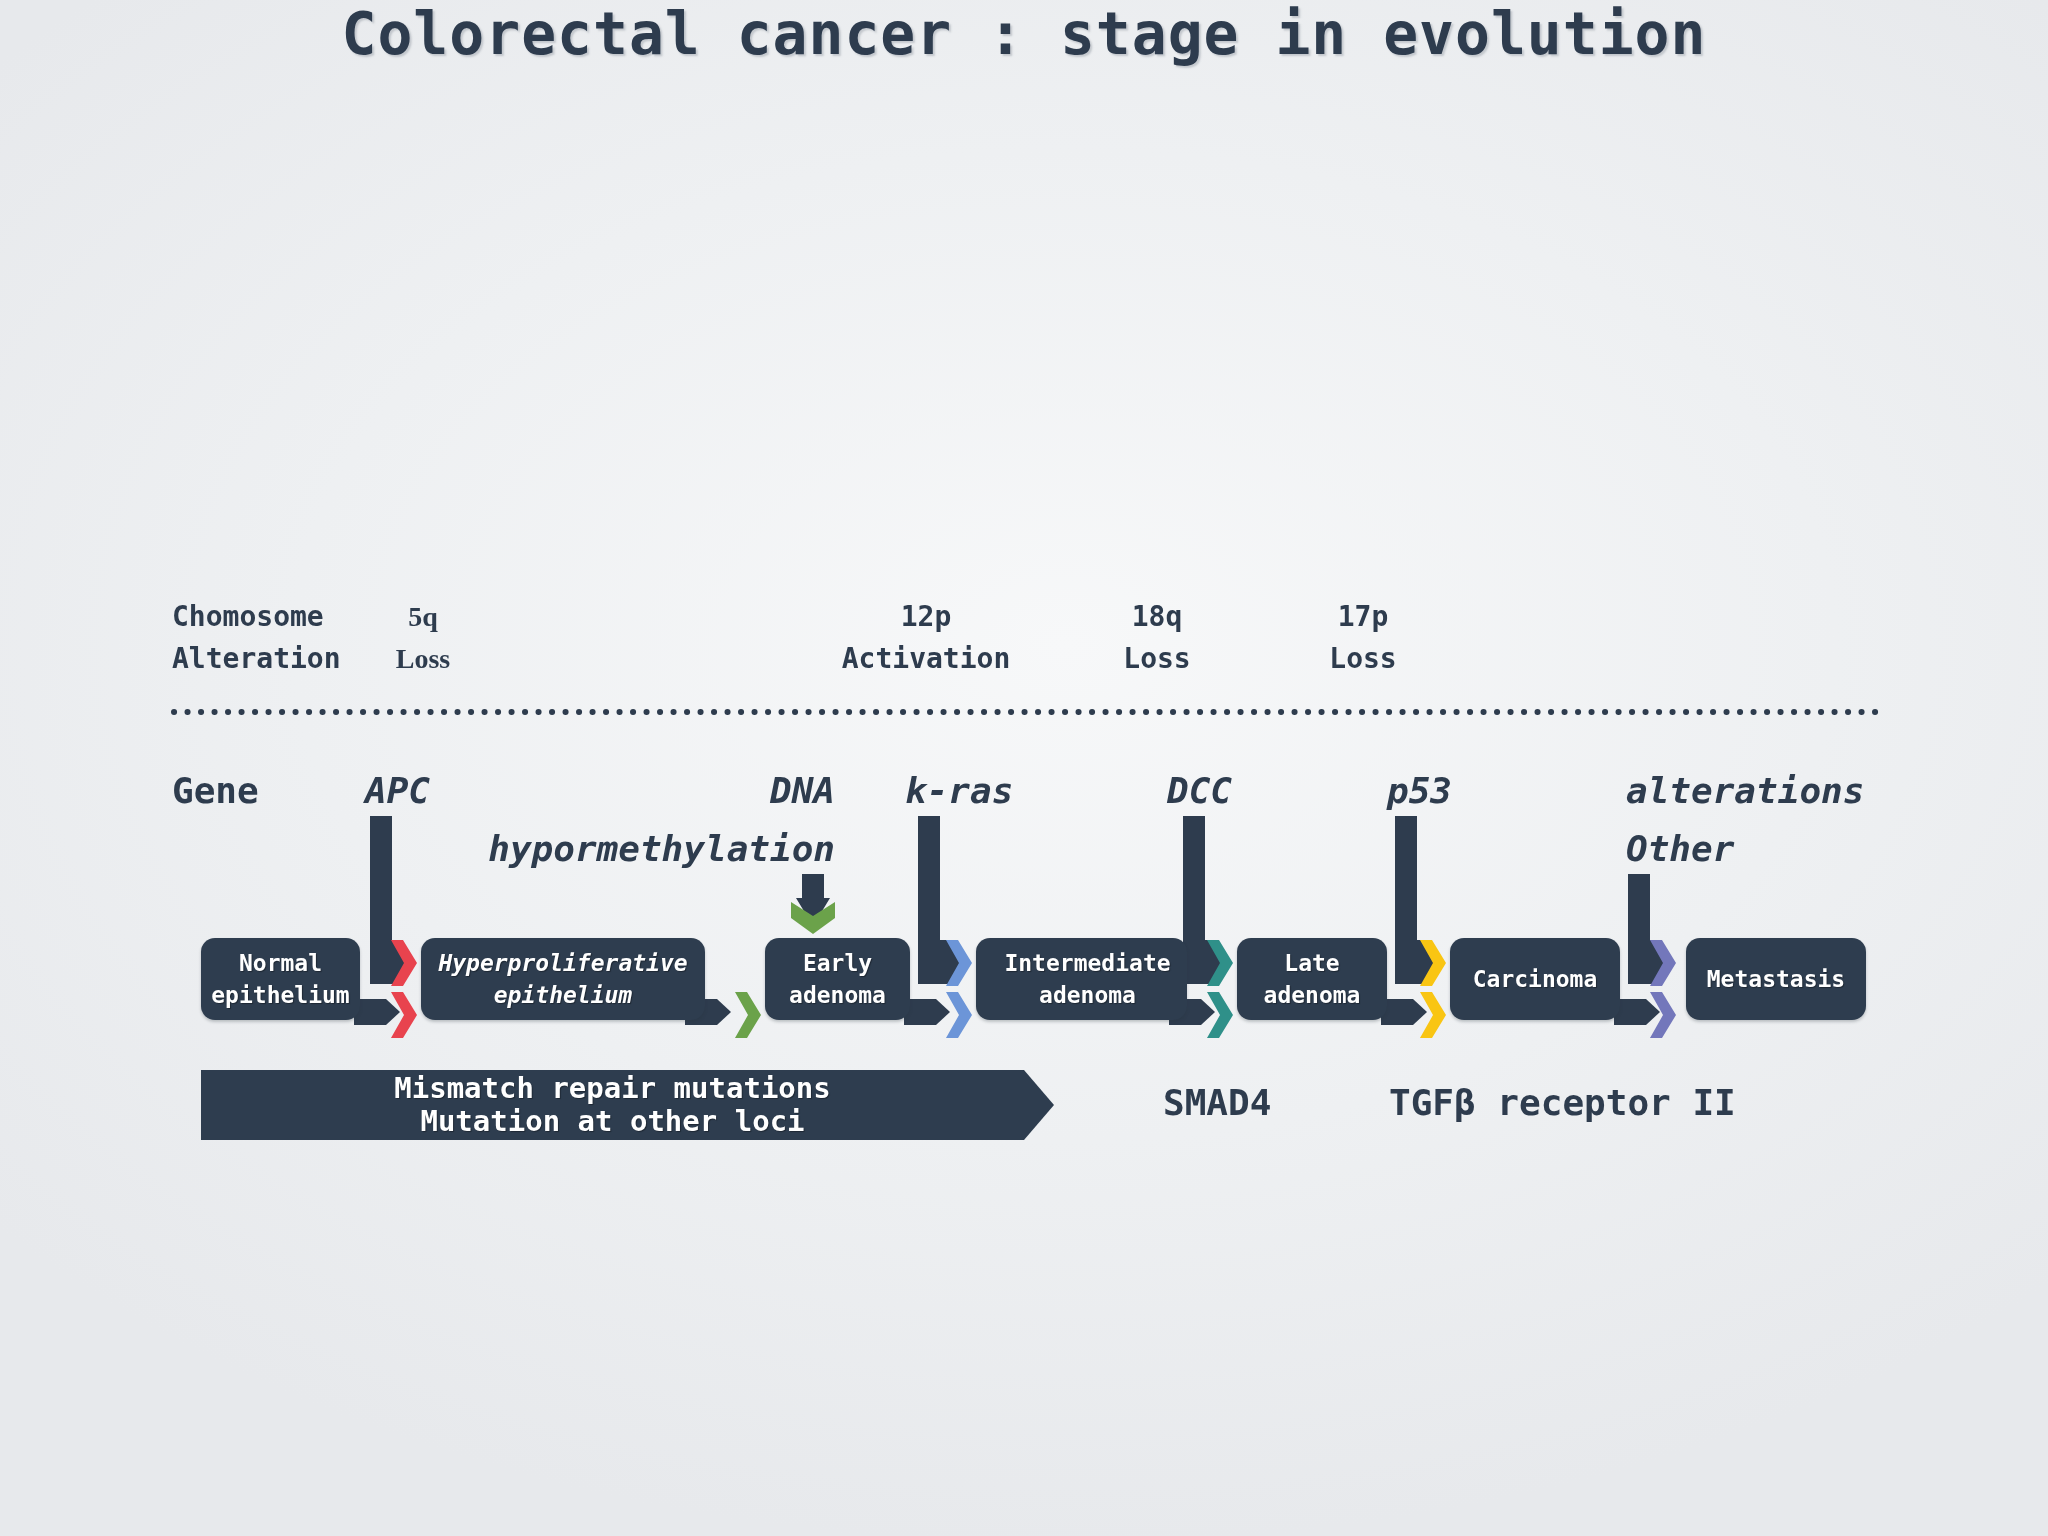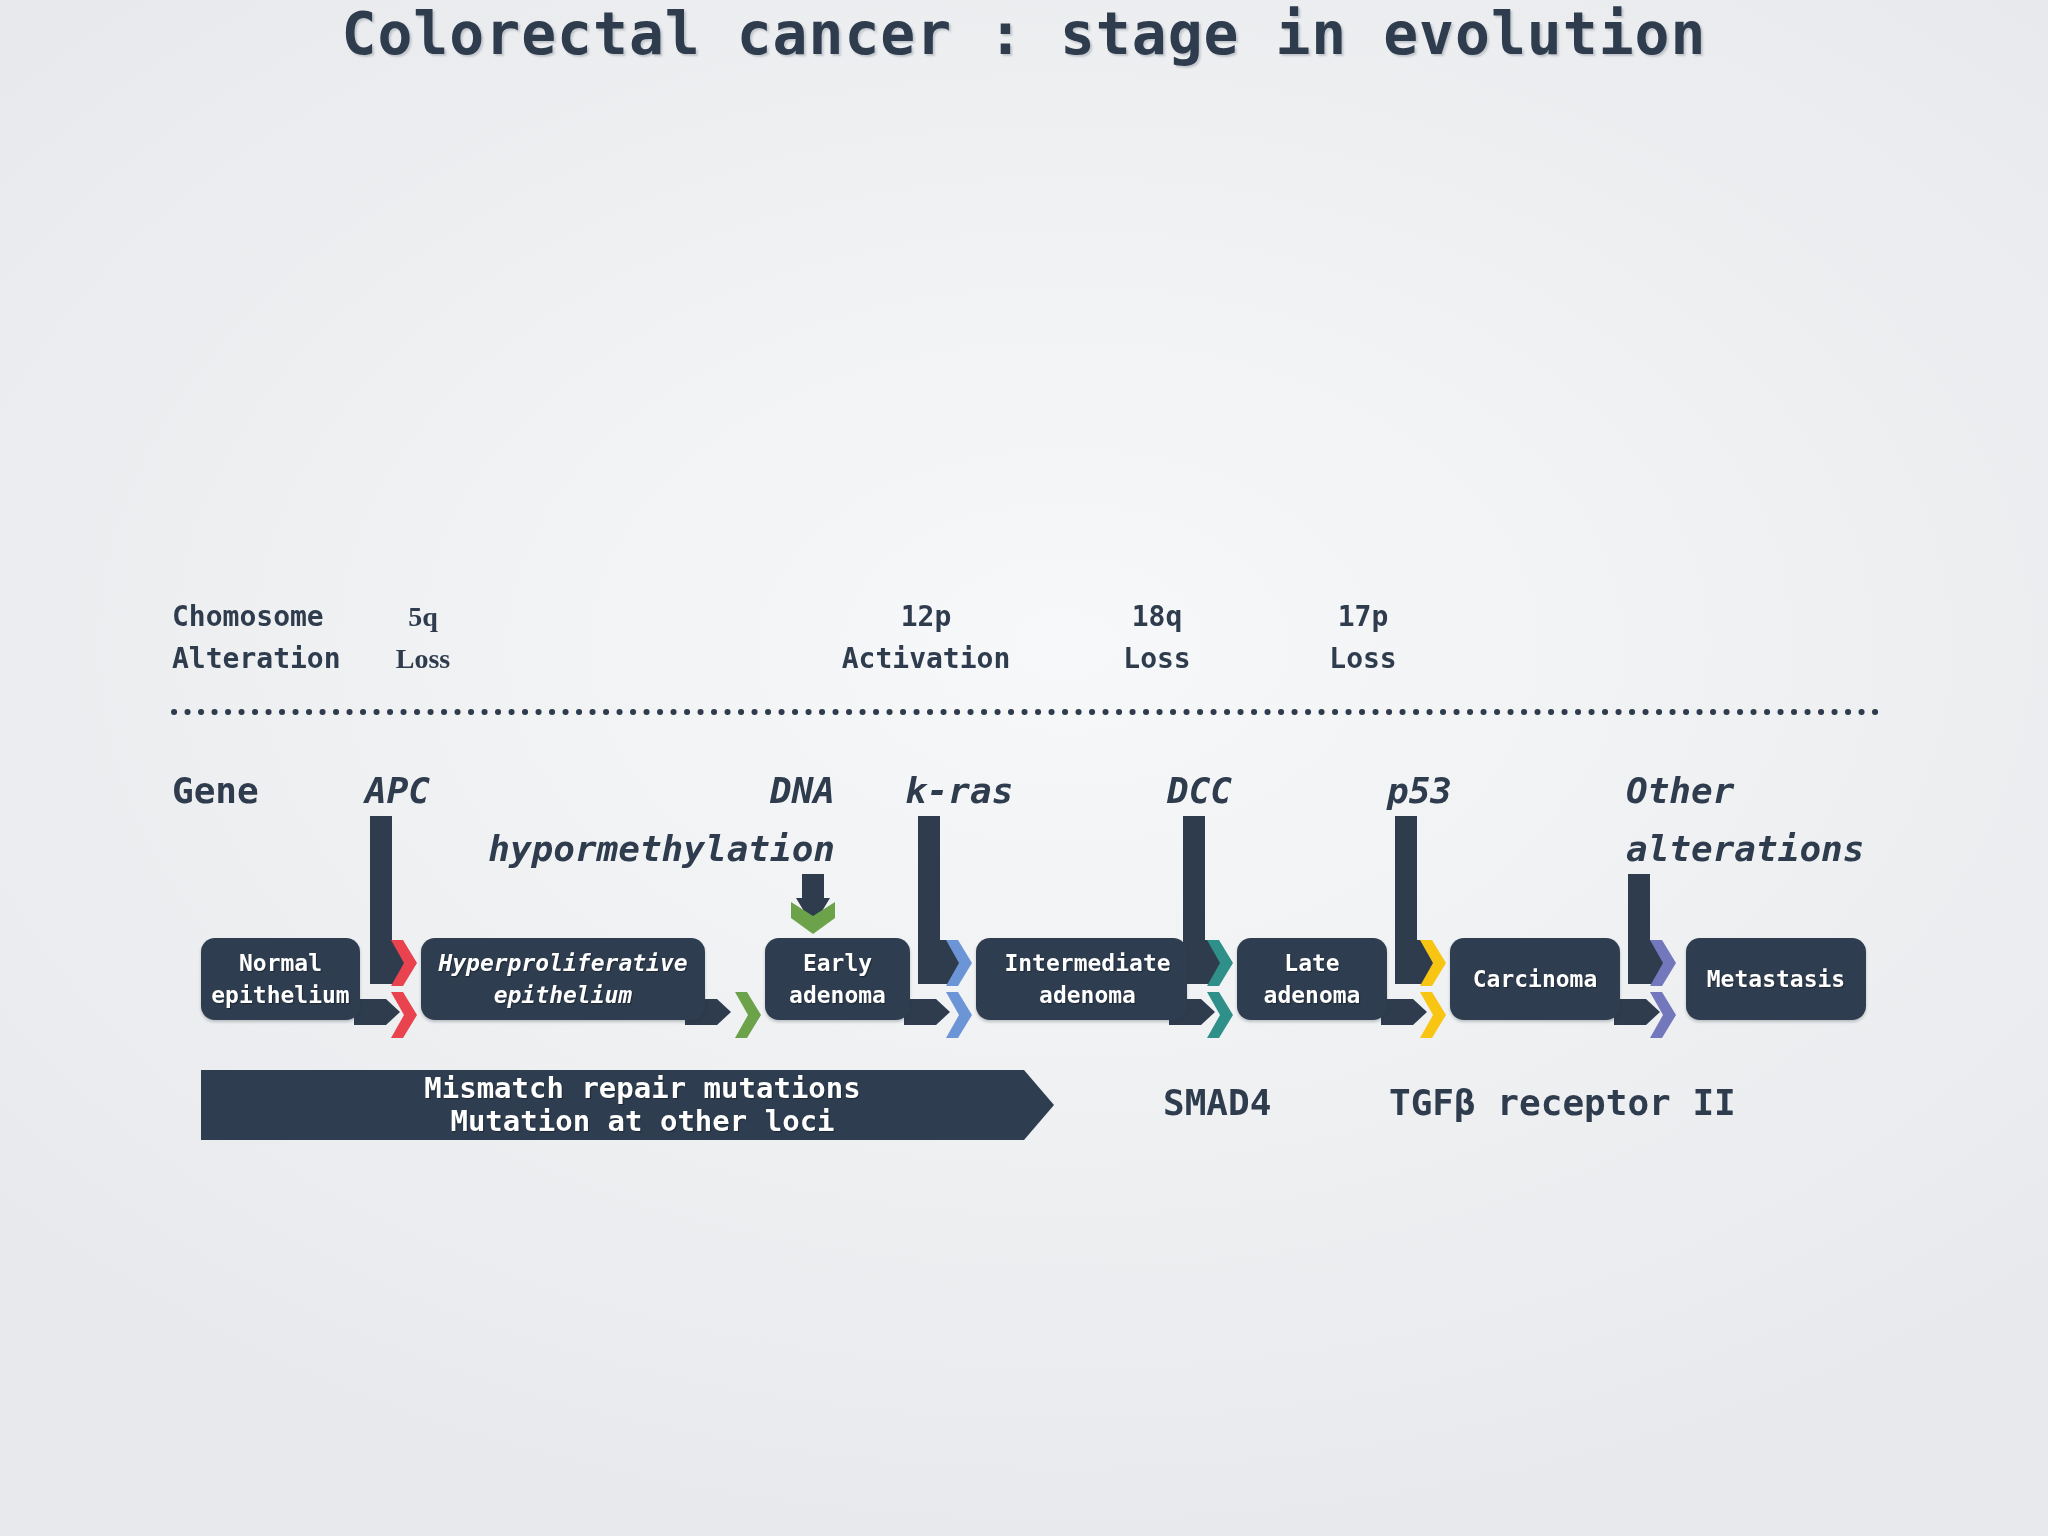--- a/index.html
+++ b/index.html
@@ -123,22 +123,22 @@
 
   <div class="abs gene-label" style="left:1167px; top:762px;">
     <div>DCC</div>
   </div>
 
   <div class="abs gene-label" style="left:1387px; top:762px;">
     <div>p53</div>
   </div>
 
   <div class="abs gene-label" style="left:1626px; top:762px;">
+    <div>alterations</div>
     <div>Other</div>
-    <div>alterations</div>
   </div>
 
   <div class="abs stage-box" style="left: 201px; width: 159px; background: rgb(46, 61, 79);">
     <div class="stage-line">Normal</div>
     <div class="stage-line">epithelium</div>
   </div>
   <div class="abs stage-box" style="left: 421px; width: 284px; background: rgb(46, 61, 79); font-style: italic;">
     <div class="stage-line">Hyperproliferative</div>
     <div class="stage-line">epithelium</div>
   </div>
@@ -156,21 +156,21 @@
   </div>
   <div class="abs stage-box" style="left: 1450px; width: 170px; background: rgb(46, 61, 79);">
     <div class="stage-line">Carcinoma</div>
     <div class="stage-line"></div>
   </div>
   <div class="abs stage-box" style="left: 1686px; width: 180px; background: rgb(46, 61, 79);">
     <div class="stage-line">Metastasis</div>
     <div class="stage-line"></div>
   </div>
 
-  <div class="abs banner" style="background: rgb(46, 61, 79); align-items: flex-end;">
+  <div class="abs banner" style="background: rgb(46, 61, 79);">
     <div class="banner-line">Mismatch repair mutations</div>
     <div class="banner-line">Mutation at other loci</div>
   </div>
 
   <div class="abs late-gene" style="left:1163px; top:1082px;">SMAD4</div>
   <div class="abs late-gene" style="left:1389px; top:1082px;">TGFβ receptor II</div>
 
 </div>
 
 </body></html>

